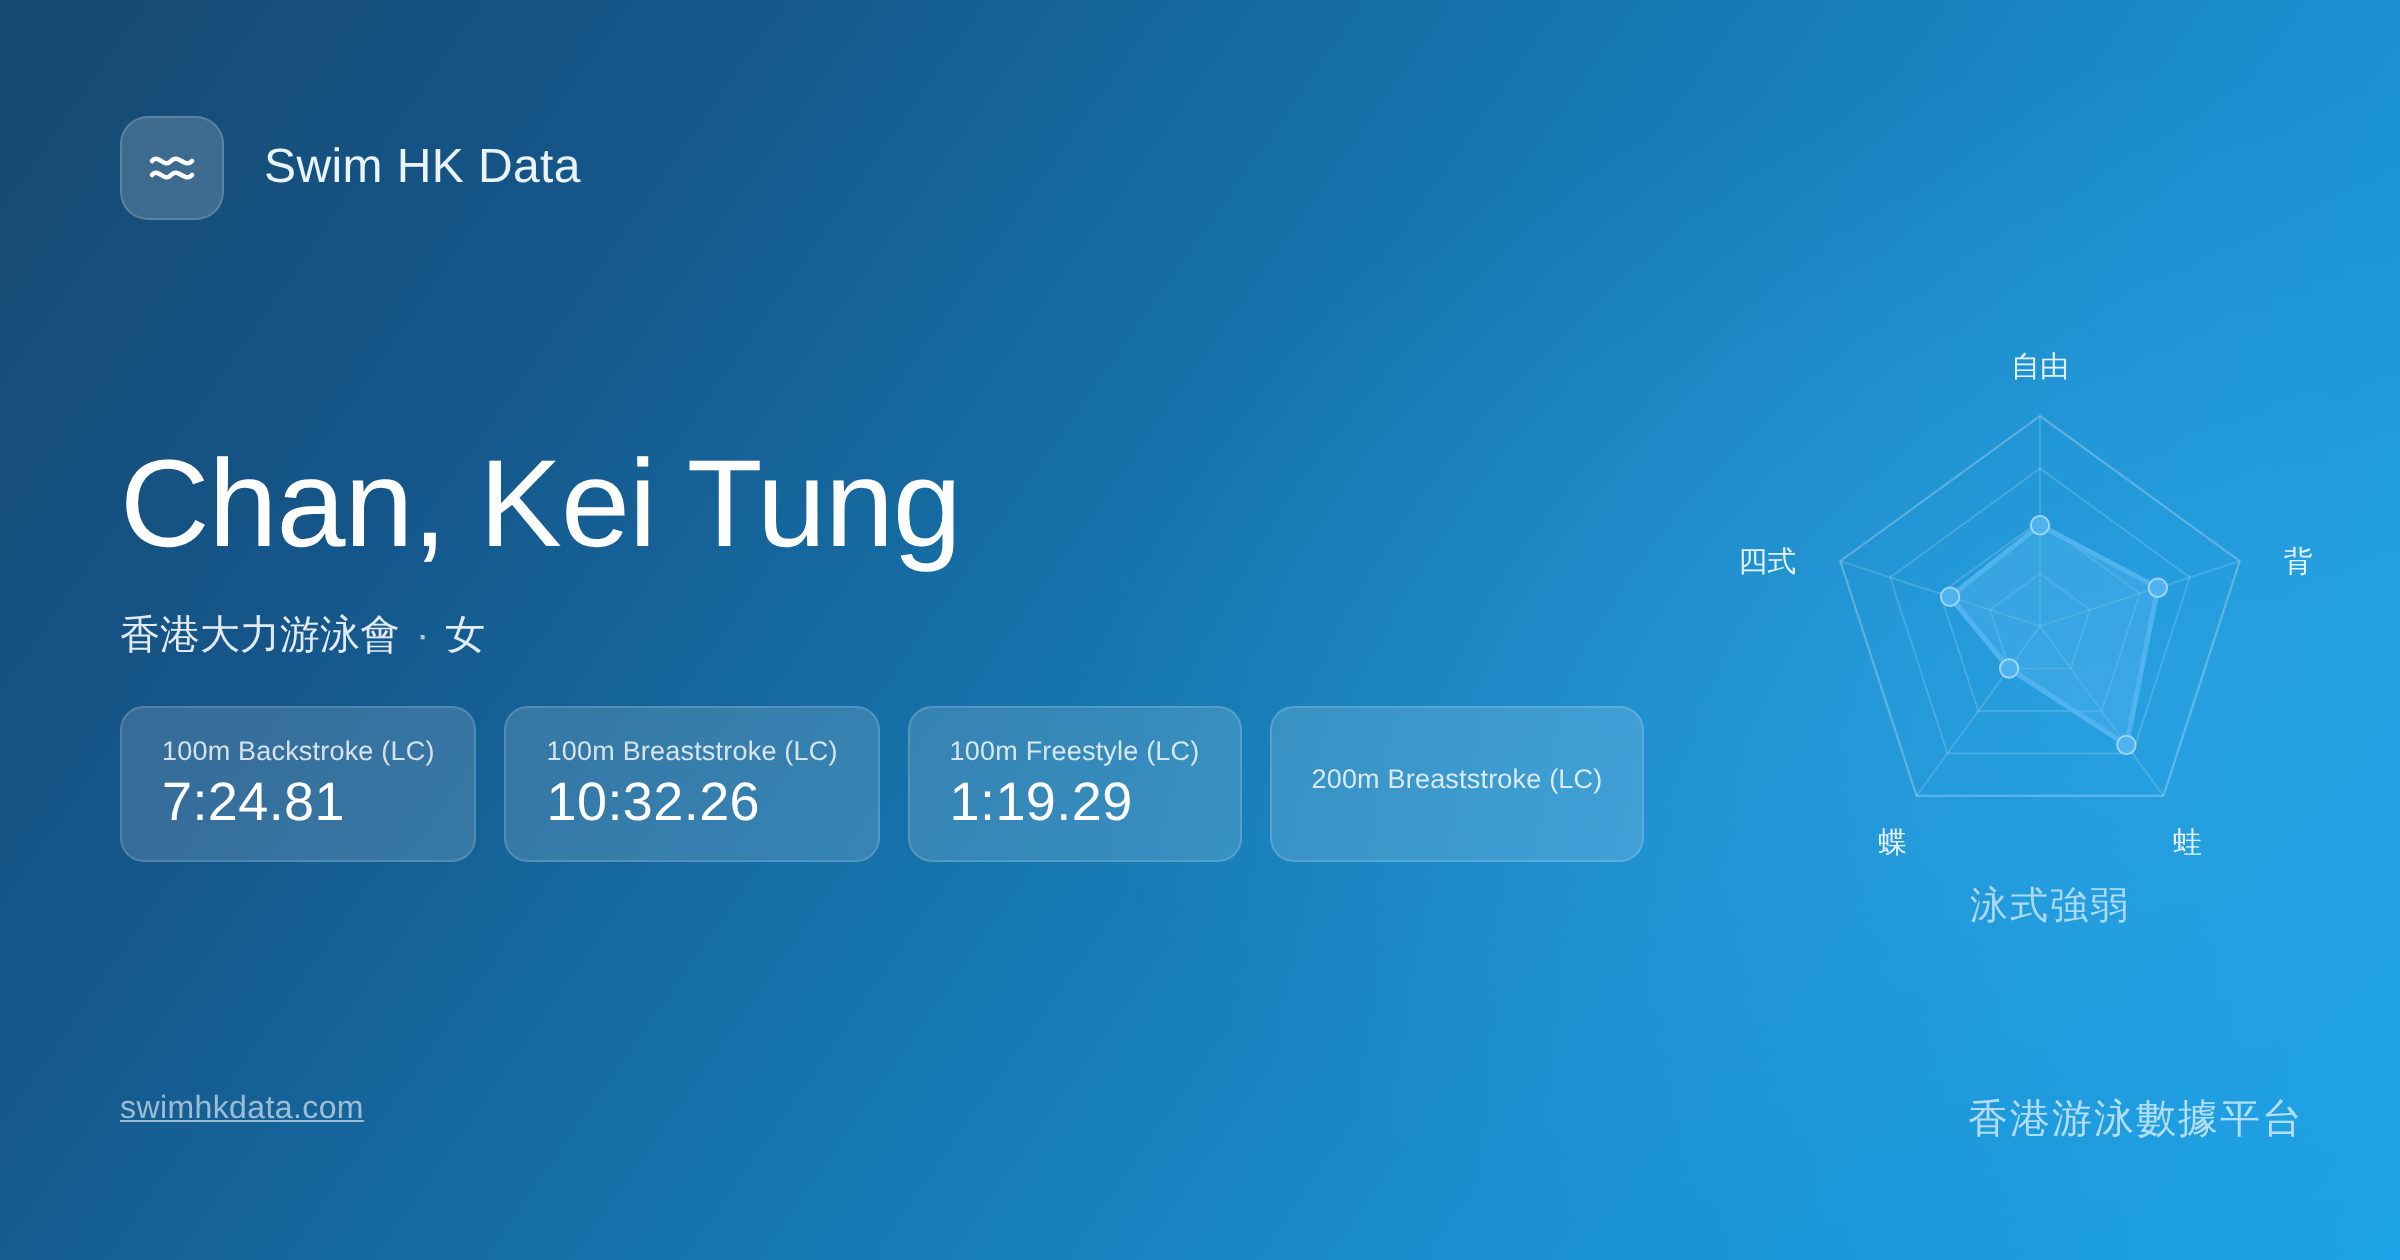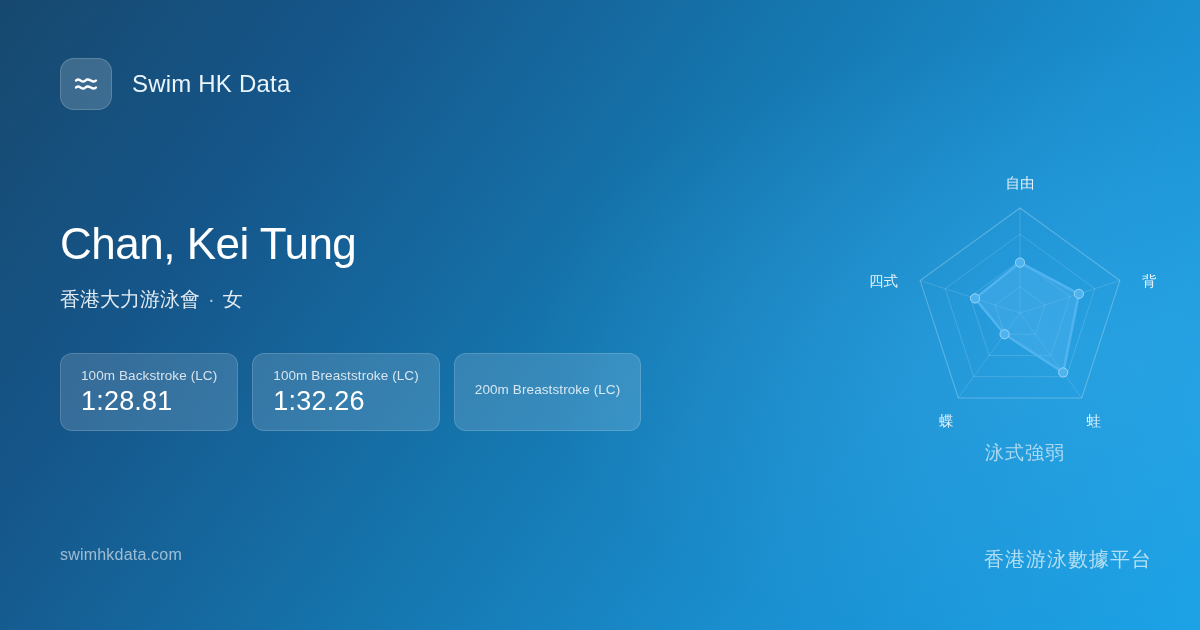--- a/index.html
+++ b/index.html
@@ -25,21 +25,21 @@
     background:rgba(255,255,255,0.17);
     border:1px solid rgba(255,255,255,0.16);
     display:flex; align-items:center; justify-content:center;
   }
   .brand-mark svg { display:block; }
   .brand-name { font-size:24px; font-weight:400; letter-spacing:.2px; color:#eaf4fb; }
 
   
   .headline { position:absolute; left:60px; top:222px; }
   .athlete-name {
-    font-size:44px; font-weight:400; letter-spacing:-0.5px; line-height:1.0;
+    font-size:62px; font-weight:400; letter-spacing:-0.5px; line-height:1.0;
     color:#ffffff; white-space:nowrap;
   }
   .athlete-meta {
     margin-top:20px; font-size:20px; font-weight:400; color:rgba(255,255,255,0.88);
     white-space:nowrap;
   }
   .athlete-meta .dot { margin:0 8px; opacity:.75; }
 
   
   .stats { position:absolute; left:60px; top:353px; display:flex; gap:14px; }
@@ -65,21 +65,21 @@
   .radar-panel svg { display:block; overflow:visible; }
   .radar-caption {
     position:absolute; left:0; right:0; top:270px; text-align:center;
     font-size:19px; color:rgba(255,255,255,0.62); letter-spacing:1px;
   }
   .axis-label { font-size:14.5px; fill:rgba(255,255,255,0.88); }
 
   
   .footer-left {
     position:absolute; left:60px; top:546px;
-    font-size:16px; color:rgba(255,255,255,0.58); letter-spacing:.2px;
+    font-size:16px; color:rgba(255,255,255,0.58); letter-spacing:.2px;text-decoration:underline;
   }
   .footer-right {
     position:absolute; right:48px; top:546px;
     font-size:20px; color:rgba(255,255,255,0.66); letter-spacing:1px;
   }
 </style>
 </head>
 <body>
 
 <div class="glow"></div>
@@ -99,25 +99,29 @@
   <div class="headline">
     <div class="athlete-name">Chan, Kei Tung</div>
     <div class="athlete-meta">
       <span>香港大力游泳會</span><span class="dot">·</span><span>女</span>
     </div>
   </div>
 
   <div class="stats">
     <div class="stat-card">
       <div class="stat-label">100m Backstroke (LC)</div>
-      <div class="stat-value">1:28.81</div>
+      <div class="stat-value">7:24.81</div>
     </div>
     <div class="stat-card">
       <div class="stat-label">100m Breaststroke (LC)</div>
-      <div class="stat-value">1:32.26</div>
+      <div class="stat-value">10:32.26</div>
+    </div>
+    <div class="stat-card">
+      <div class="stat-label">100m Freestyle (LC)</div>
+      <div class="stat-value">1:19.29</div>
     </div>
     <div class="stat-card">
       <div class="stat-label">200m Breaststroke (LC)</div>
     </div>
   </div>
 
   <div class="radar-panel">
     <svg id="radar-svg" width="290" height="270" viewBox="0 0 290 270" aria-hidden="true">
       <g id="radar-grid">
           <polygon points="140.00,38.00 239.86,110.55 201.72,227.95 78.28,227.95 40.14,110.55" fill="none" stroke="rgba(255,255,255,0.30)" stroke-width="1.1" opacity="0.85"></polygon>

